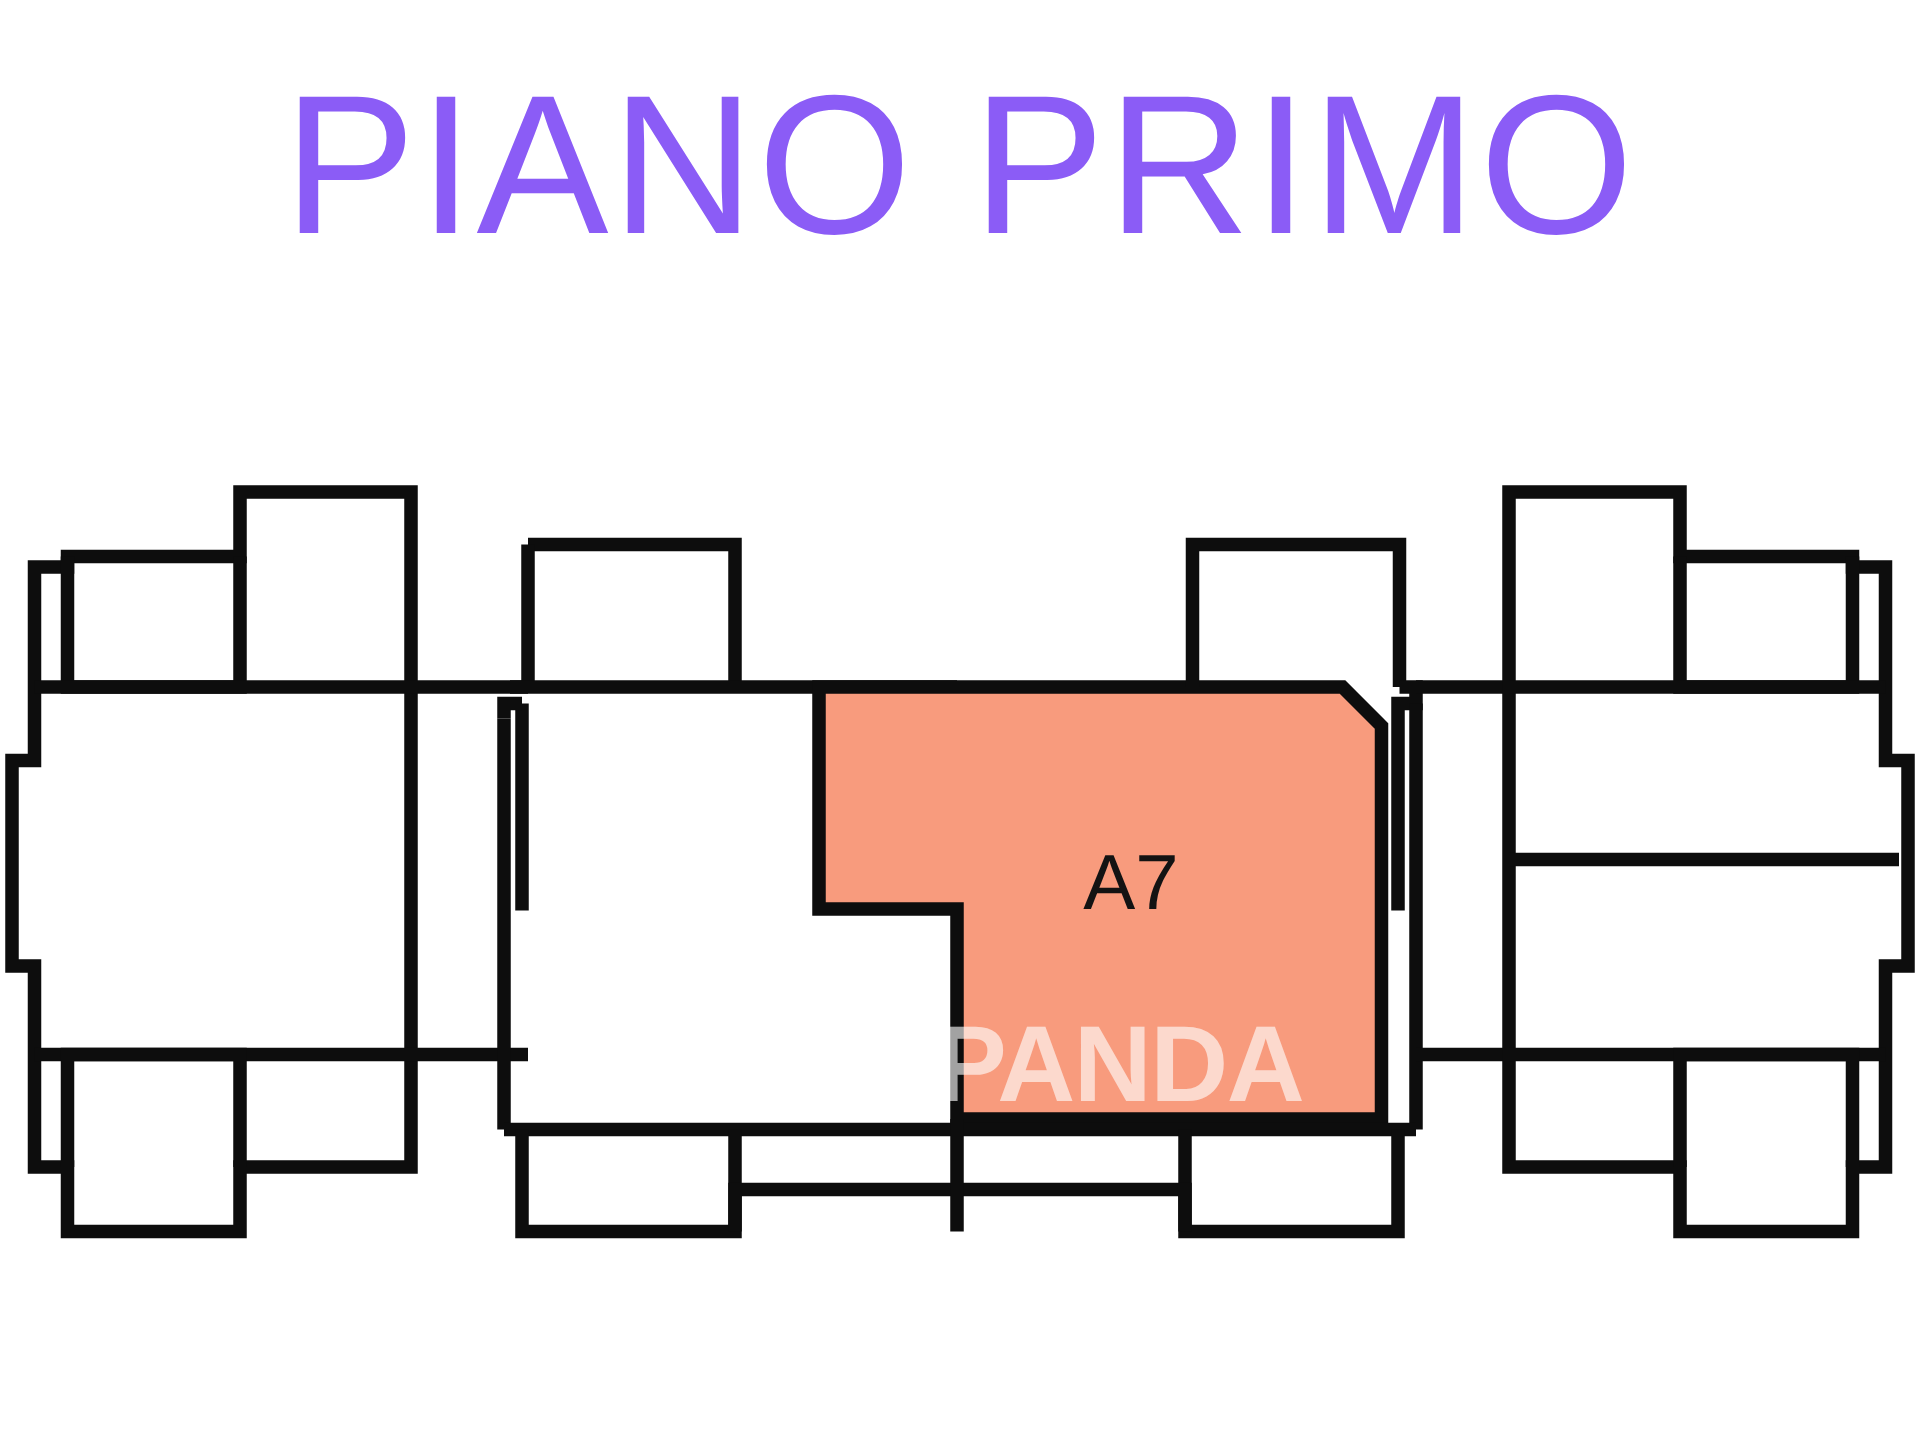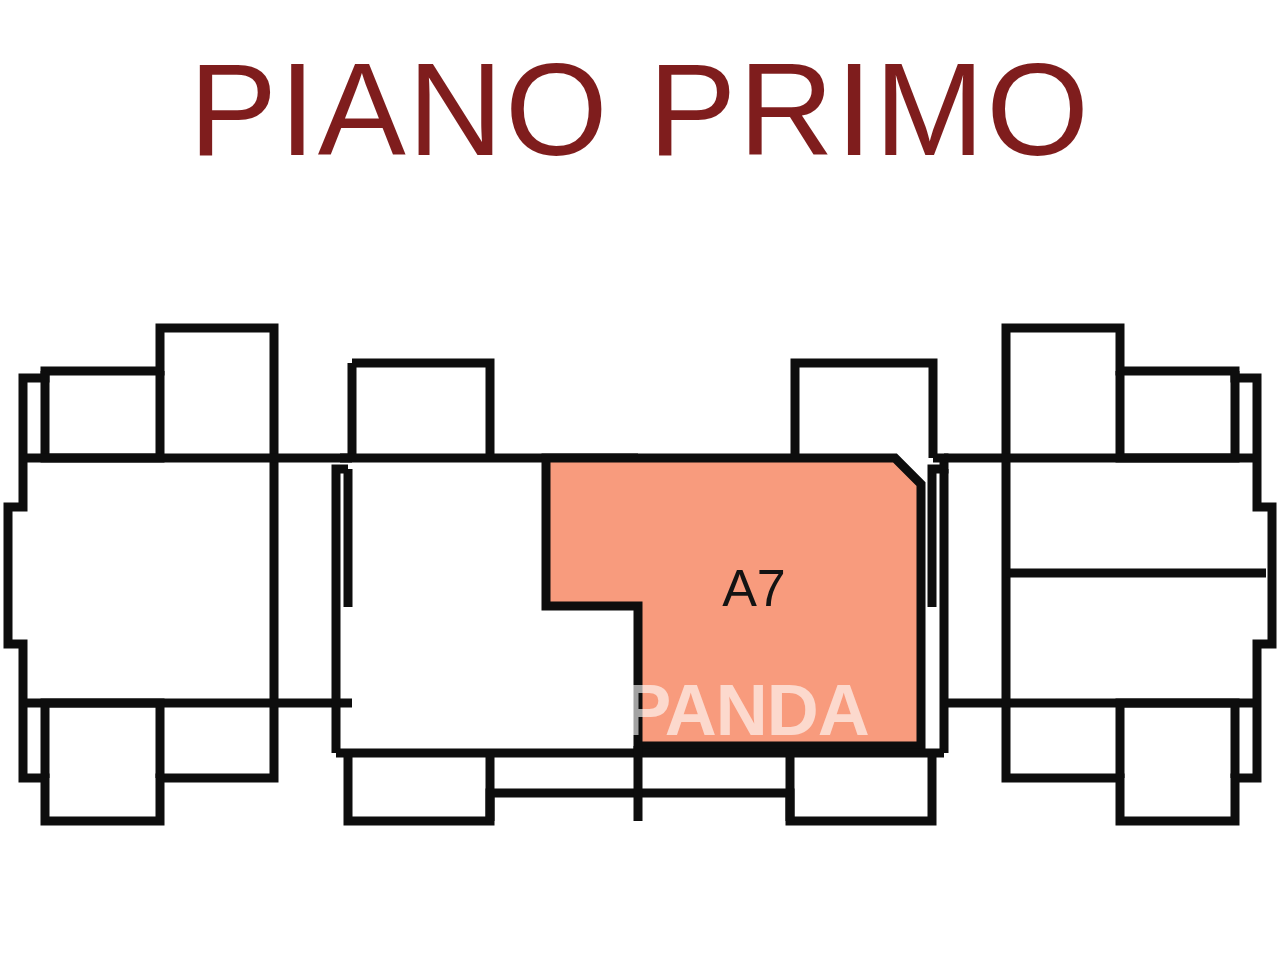--- a/index.html
+++ b/index.html
@@ -22,21 +22,21 @@
     position: absolute;
     left: 0;
     top: 44px;
     width: 1280px;
     text-align: center;
     font-family: "Liberation Sans", sans-serif;
     font-size: 132px;
     line-height: 132px;
     font-weight: 300;
     letter-spacing: 2px;
-    color: #7f1d1d;
+    color: #8b5cf6;
     white-space: nowrap;
     user-select: none;
   }
   #plan-svg-wrap {
     position: absolute;
     left: 0;
     top: 3px;
     width: 1280px;
     height: 960px;
   }

